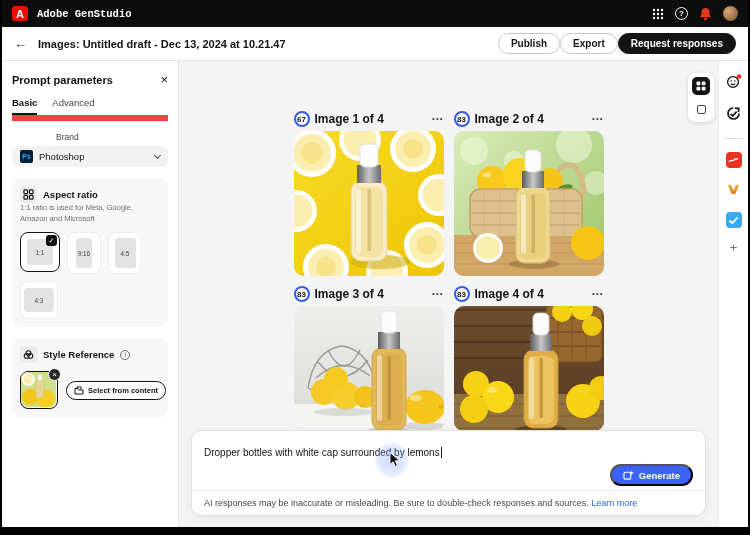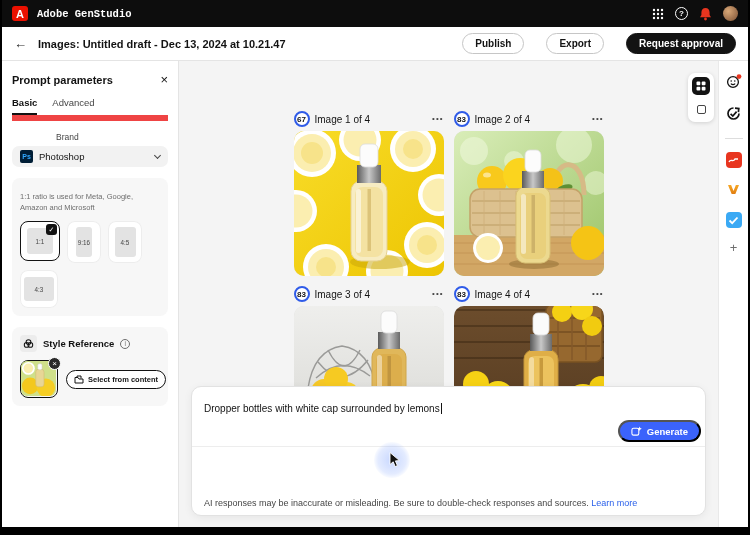--- a/index.html
+++ b/index.html
@@ -13,21 +13,21 @@
   .app-title{color:#fff;font-size:10.5px;font-weight:bold;margin-left:9px;font-family:Liberation Mono, monospace;}
   .topbar-right{margin-left:auto;display:flex;align-items:center;gap:11px;}
   .tb-icon{display:flex;align-items:center;justify-content:center;}
   .help-circle{width:13px;height:13px;border:1.2px solid #fff;border-radius:50%;color:#fff;font-size:8px;font-weight:bold;display:flex;align-items:center;justify-content:center;}
   .avatar{width:15px;height:15px;border-radius:50%;background:radial-gradient(circle at 35% 35%,#d9a878,#7a4f33);}
 
   
   .doc-header{height:34px;background:#fff;border-bottom:1px solid #e4e4e4;display:flex;align-items:center;padding:0 12px;gap:11px;}
   .back{font-size:13px;color:#222;line-height:1;cursor:default;}
   .doc-title{font-size:11px;font-weight:bold;color:#131313;}
-  .doc-actions{margin-left:auto;display:flex;gap:22px;align-items:center;justify-content:flex-end;}
+  .doc-actions{margin-left:auto;display:flex;gap:0;align-items:center;justify-content:flex-end;}
   .pill{border:1px solid #c6c6c6;border-radius:14px;padding:4px 12px;font-size:10px;font-weight:bold;background:#fff;color:#131313;white-space:nowrap;}
   .pill.primary{background:#131313;color:#fff;border-color:#131313;}
 
   
   .body-row{display:flex;height:466px;}
   .sidebar{width:177px;background:#fff;border-right:1px solid #e4e4e4;padding:12px 10px;flex-shrink:0;}
   .sb-head{display:flex;align-items:center;justify-content:space-between;}
   .sb-title{font-size:11px;font-weight:bold;color:#131313;}
   .sb-close{font-size:13px;color:#131313;line-height:1;}
   .tabs{display:flex;gap:15px;margin-top:11px;border-bottom:6px solid #ef4444;}
@@ -36,21 +36,21 @@
   .field-label{font-size:8.5px;color:#464646;margin:11px 0 4px;padding-left:44px;}
   .dropdown{height:21px;background:#f2f2f2;border-radius:7px;display:flex;align-items:center;padding:0 8px;gap:6px;justify-content:flex-end;}
   .ps-badge{width:13px;height:13px;background:#001e36;color:#31a8ff;font-size:7px;font-weight:bold;border-radius:2px;display:flex;align-items:center;justify-content:center;flex-shrink:0;}
   .dd-value{font-size:9.5px;color:#131313;flex:1;}
   .chev{width:5px;height:5px;border-right:1.4px solid #464646;border-bottom:1.4px solid #464646;transform:rotate(45deg);margin-top:-3px;}
 
   .card{background:#f7f7f7;border-radius:8px;padding:8px;margin-top:11px;}
   .card-head{display:flex;align-items:center;gap:6px;}
   .card-icon{width:17px;height:17px;background:#ececec;border-radius:4px;display:flex;align-items:center;justify-content:center;}
   .card-title{font-size:9.5px;font-weight:bold;color:#131313;}
-  .card-desc{font-size:7.5px;color:#6e6e6e;line-height:1.4;margin-top:6px;}
+  .card-desc{font-size:7.5px;color:#6e6e6e;line-height:1.4;}
   .ratio-row{display:flex;flex-wrap:wrap;gap:7px;margin-top:8px;}
   .tile{background:#fff;border-radius:8px;display:flex;align-items:center;justify-content:center;position:relative;box-shadow:0 0 0 1px #ededed inset;}
   .tile.selected{box-shadow:none;border:1.5px solid #131313;}
   .tile-inner{background:#e3e3e3;border-radius:3px;display:flex;align-items:center;justify-content:center;font-size:6.3px;color:#464646;}
   .t1{width:40px;height:40px;} .t1 .tile-inner{width:26px;height:26px;}
   .t2{width:34px;height:42px;} .t2 .tile-inner{width:16px;height:30px;}
   .t3{width:34px;height:42px;} .t3 .tile-inner{width:21px;height:30px;}
   .t4{width:38px;height:38px;} .t4 .tile-inner{width:30px;height:24px;}
   .check-badge{position:absolute;top:2px;right:2px;width:11px;height:11px;background:#131313;border-radius:3px;color:#fff;font-size:7px;display:flex;align-items:center;justify-content:center;}
   .info-circle{width:10px;height:10px;border:1px solid #6e6e6e;border-radius:50%;color:#6e6e6e;font-size:6.5px;display:flex;align-items:center;justify-content:center;}
@@ -59,39 +59,39 @@
   .thumb svg{border-radius:6px;display:block;}
   .thumb-x{position:absolute;top:-4px;right:-4px;width:13px;height:13px;background:#2a2a2a;border:1.5px solid #fff;border-radius:50%;color:#fff;font-size:8px;display:flex;align-items:center;justify-content:center;line-height:1;}
   .select-btn{border:1.5px solid #131313;border-radius:12px;background:#fff;font-size:7.5px;font-weight:bold;color:#131313;padding:4px 7px;display:flex;align-items:center;gap:4px;white-space:nowrap;}
 
   
   .main{flex:1;position:relative;}
   .gallery{width:310px;margin:48px auto 0;}
   .img-grid{display:grid;grid-template-columns:150px 150px;column-gap:10px;row-gap:8px;}
   .img-head{display:flex;align-items:center;gap:5px;height:20px;margin-bottom:2px;}
   .score{width:16px;height:16px;border-radius:50%;border:2px solid #2f5be8;background:#fff;color:#131313;font-size:8px;font-weight:bold;display:flex;align-items:center;justify-content:center;flex-shrink:0;}
-  .img-label{font-size:10px;font-weight:normal;color:#131313;}
+  .img-label{font-size:12px;font-weight:bold;color:#131313;}
   .more{margin-left:auto;font-size:8px;letter-spacing:1px;color:#464646;line-height:1;}
   .img-frame{width:150px;border-radius:10px;overflow:hidden;background:#ddd;}
   .h145{height:145px;} .h125{height:125px;}
   .img-frame svg{display:block;width:100%;height:100%;}
 
   
   .view-toggle{position:absolute;top:12px;right:4px;width:26px;background:#fff;border-radius:7px;box-shadow:0 1px 4px rgba(0,0,0,.15);padding:4px;display:flex;flex-direction:column;gap:5px;align-items:center;}
   .vt-btn{width:18px;height:18px;border-radius:5px;display:flex;align-items:center;justify-content:center;}
   .vt-btn.active{background:#131313;}
   .vt-square{width:9px;height:9px;border:1.5px solid #464646;border-radius:2px;}
 
   
   .prompt-card{position:absolute;left:12px;right:12px;bottom:11px;background:#fff;border:1px solid #e2e2e2;border-radius:10px;box-shadow:0 2px 8px rgba(0,0,0,.06);}
   .prompt-top{position:relative;height:60px;padding:11px 12px;border-bottom:1px solid #ededed;}
   .prompt-text{font-size:10px;color:#131313;}
   .caret{display:inline-block;width:1px;height:11px;background:#131313;vertical-align:-2px;margin-left:1px;}
-  .generate{position:absolute;right:4px;top:33px;height:22px;background:#3b63fb;color:#fff;border-radius:13px;padding:0 11px;display:flex;align-items:center;gap:5px;font-size:9.5px;font-weight:bold;}
-  .prompt-foot{padding:7px 12px;font-size:9px;color:#464646;margin-top:44px;}
+  .generate{position:absolute;right:12px;top:33px;height:22px;background:#3b63fb;color:#fff;border-radius:13px;padding:0 11px;display:flex;align-items:center;gap:5px;font-size:9.5px;font-weight:bold;}
+  .prompt-foot{padding:7px 12px;font-size:9px;color:#464646;}
   .link{color:#2c62ea;}
 
   
   .right-rail{width:30px;background:#fff;border-left:1px solid #e9e9e9;display:flex;flex-direction:column;align-items:center;padding-top:13px;gap:13px;flex-shrink:0;}
   .rail-divider{width:18px;height:1px;background:#ddd;}
   .rail-app{width:16px;height:16px;border-radius:4px;display:flex;align-items:center;justify-content:center;}
   .rail-red{background:#e8351f;} .rail-blue{background:#3aa9f4;}
   .rail-plus{font-size:13px;color:#6e6e6e;line-height:1;}
 
   
@@ -132,21 +132,21 @@
       <span class="avatar"></span>
     </div>
   </header>
 
   <div class="doc-header">
     <span class="back">←</span>
     <span class="doc-title">Images: Untitled draft - Dec 13, 2024 at 10.21.47</span>
     <div class="doc-actions">
       <button class="pill">Publish</button>
       <button class="pill">Export</button>
-      <button class="pill primary">Request approval</button>
+      <button class="pill primary">Request responses</button>
     </div>
   </div>
 
   <div class="body-row">
 
     <aside class="sidebar">
       <div class="sb-head">
         <span class="sb-title">Prompt parameters</span>
         <span class="sb-close">×</span>
       </div>
@@ -156,20 +156,31 @@
       </div>
 
       <div class="field-label">Brand</div>
       <div class="dropdown">
         <span class="ps-badge">Ps</span>
         <span class="dd-value">Photoshop</span>
         <span class="chev"></span>
       </div>
 
       <div class="card">
+        <div class="card-head">
+          <span class="card-icon">
+            <svg width="11" height="11" viewBox="0 0 12 12" fill="none" stroke="#131313" stroke-width="1.3">
+                <rect x="1" y="1" width="4" height="4" rx="1"></rect>
+                <rect x="7" y="1" width="4" height="4" rx="1"></rect>
+                <rect x="1" y="7" width="4" height="4" rx="1"></rect>
+                <rect x="7" y="7" width="4" height="4" rx="1"></rect>
+              </svg>
+          </span>
+          <span class="card-title">Aspect ratio</span>
+        </div>
         <div class="card-desc">1:1 ratio is used for Meta, Google, Amazon and Microsoft</div>
         <div class="ratio-row">
           <div class="tile t1 selected">
             <span class="tile-inner">1:1</span>
             <span class="check-badge">✓</span>
           </div>
           <div class="tile t2">
             <span class="tile-inner">9:16</span>
           </div>
           <div class="tile t3">

